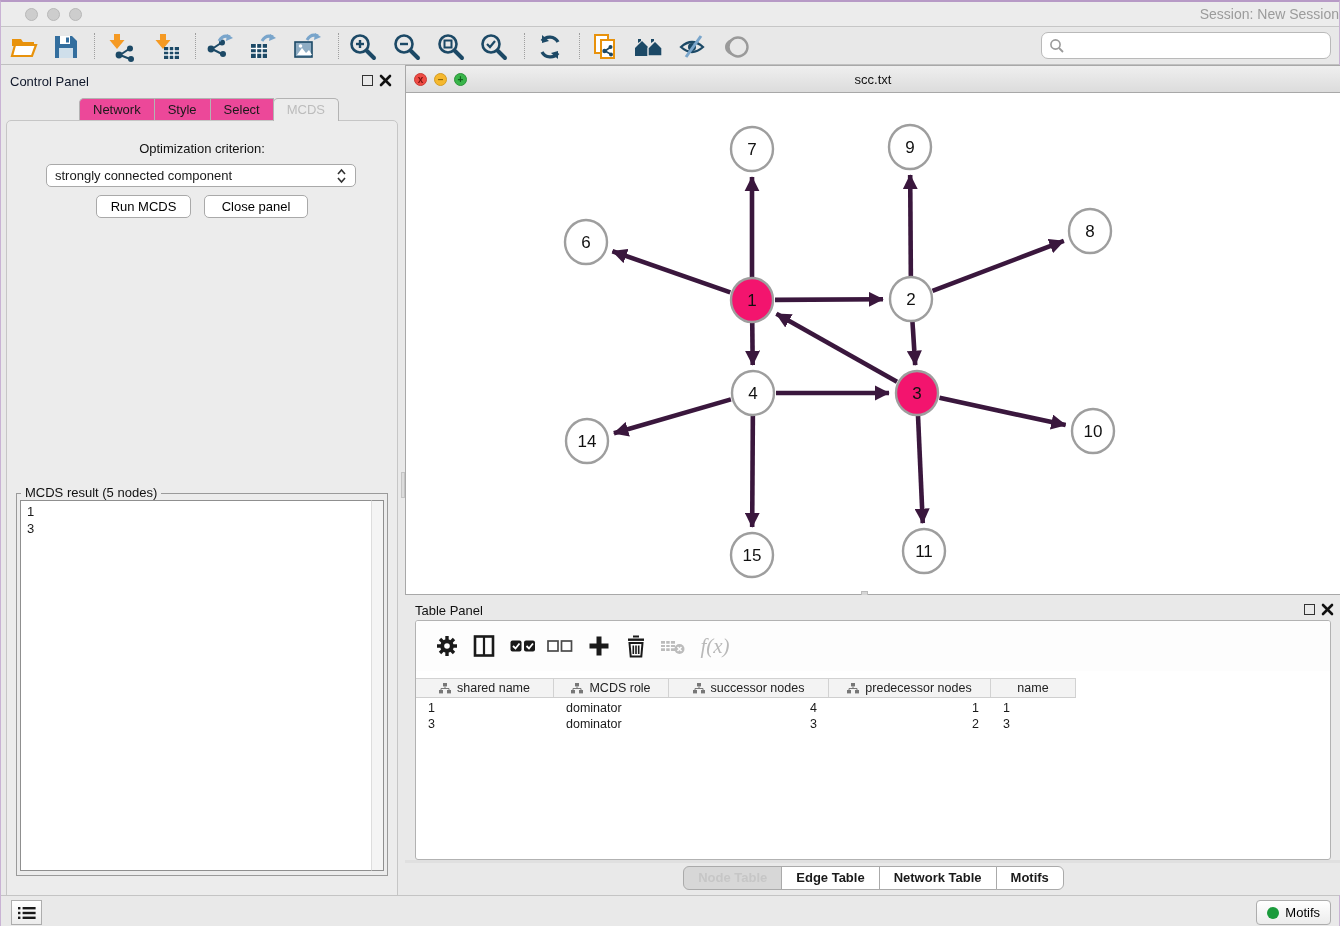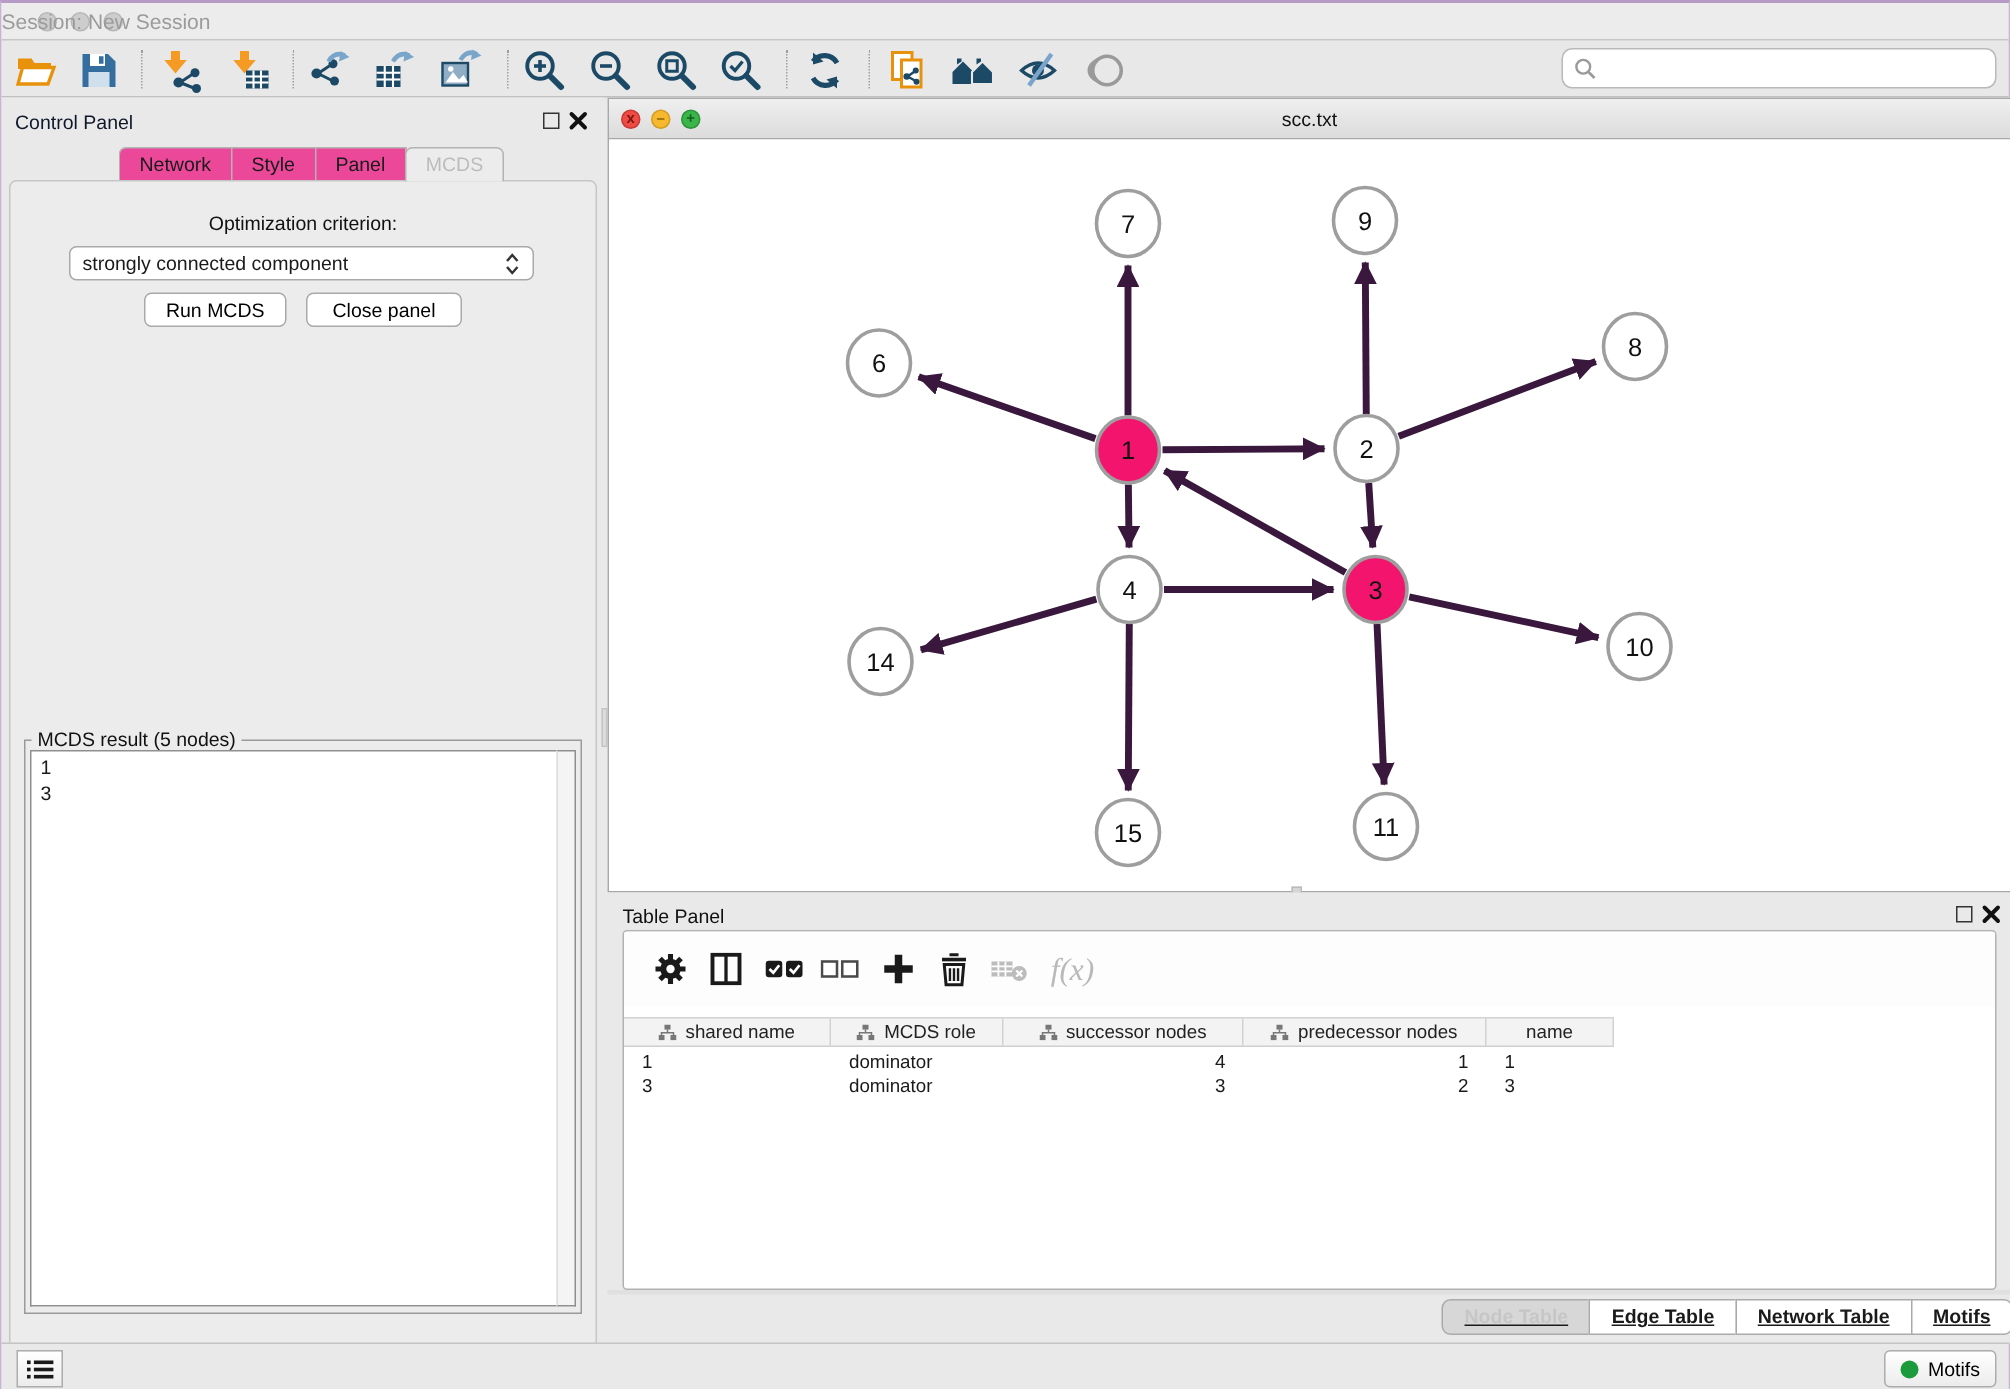--- a/index.html
+++ b/index.html
@@ -3,21 +3,21 @@
 <meta charset="utf-8">
 <style>
 * { margin:0; padding:0; box-sizing:border-box; }
 html,body { width:1340px; height:926px; }
 body { font-family:"Liberation Sans", sans-serif; background:#e9e9e9; overflow:hidden; font-size:13px; color:#1a1a1a; }
 #app { position:absolute; left:0; top:0; width:1340px; height:926px; background:#e9e9e9; border-top:2px solid #b79ac6; border-left:1px solid #c9b3d4; border-right:1px solid #c9b3d4; }
 
 
 #titlebar { position:absolute; left:0; top:0; width:100%; height:25px; background:#ececec; border-bottom:1px solid #c6c6c6; }
 .traffic { position:absolute; top:6px; width:13px; height:13px; border-radius:50%; background:#cdcdcd; border:1px solid #b8b8b8; }
-#win-title { position:absolute; left:0; right:0; top:4px; text-align:left; color:#9b9b9b; font-size:14px; }
+#win-title { position:absolute; left:0; right:0; top:4px; text-align:right; color:#9b9b9b; font-size:14px; }
 
 
 #toolbar { position:absolute; left:0; top:26px; width:100%; height:37px; background:#e8e8e8; border-bottom:1px solid #c0c0c0; }
 .tb-btn { position:absolute; top:2px; width:38px; height:33px; background:transparent; border:none; display:flex; align-items:center; justify-content:center; cursor:default; }
 .tb-sep { position:absolute; top:5px; height:26px; width:0; border-left:1px dotted #9f9f9f; }
 #search-box { position:absolute; left:1040px; top:4px; width:290px; height:27px; background:#fff; border:1px solid #b9b9b9; border-radius:7px; display:flex; align-items:center; padding-left:7px; }
 #search-box input { border:none; outline:none; flex:1; font-size:13px; background:transparent; font-family:"Liberation Sans",sans-serif; }
 
 
 #control-panel { position:absolute; left:0; top:63px; width:402px; height:830px; background:#e9e9e9; }
@@ -54,21 +54,21 @@
 #tp-title { position:absolute; left:10px; top:8px; font-size:13px; color:#111; }
 #tp-inner { position:absolute; left:10px; top:25px; width:916px; height:240px; background:#fff; border:1px solid #b2b2b2; border-radius:3px; overflow:hidden; }
 #tp-toolbar { position:absolute; left:0; top:0; width:100%; height:50px; background:#fdfdfd; }
 .tp-icon { position:absolute; top:10px; width:30px; height:30px; display:flex; align-items:center; justify-content:center; background:transparent; border:none; }
 #tp-fx { font-family:"Liberation Serif",serif; font-style:italic; font-size:21px; color:#b9b9b9; }
 #tbl-header { position:absolute; left:0; top:57px; height:20px; display:flex; background:#f3f3f3; border-top:1px solid #d2d2d2; border-bottom:1px solid #cfcfcf; }
 .th-cell { display:flex; align-items:center; justify-content:center; gap:6px; border-right:1px solid #d2d2d2; font-size:12.5px; color:#222; }
 .tbl-row { position:absolute; left:0; height:16px; display:flex; font-size:12.5px; }
 .td-cell { padding:0 12px; display:flex; align-items:center; }
 .td-cell.right { justify-content:flex-end; }
-#tp-tabs { position:absolute; left:0; right:0; top:271px; display:flex; justify-content:flex-end;text-decoration:underline; }
+#tp-tabs { position:absolute; left:0; right:0; top:271px; display:flex; justify-content:center; }
 .tp-tab { border:1px solid #aaa; background:#fff; padding:3px 14px 4px 14px; font-size:13px; font-weight:bold; margin-right:-1px; }
 .tp-tab:first-child { border-top-left-radius:6px; border-bottom-left-radius:6px; }
 .tp-tab:last-child { border-top-right-radius:6px; border-bottom-right-radius:6px; }
 .tp-tab.active { background:#d7d7d7; color:#c6c6c6; }
 #tp-strip { position:absolute; left:0; top:265px; width:100%; height:3px; background:#e0e0e0; }
 
 
 #statusbar { position:absolute; left:0; top:893px; width:100%; height:33px; background:#e9e9e9; border-top:1px solid #c4c4c4; }
 #list-btn { position:absolute; left:10px; top:4px; width:31px; height:25px; background:linear-gradient(#fff,#ececec); border:1px solid #adadad; display:flex; align-items:center; justify-content:center; }
 #memory-btn { position:absolute; right:8px; top:4px; height:25px; background:linear-gradient(#fff,#ececec); border:1px solid #adadad; border-radius:4px; display:flex; align-items:center; gap:6px; padding:0 10px; font-size:13px; font-family:"Liberation Sans",sans-serif; }
@@ -253,21 +253,21 @@
       <span id="cp-title">Control Panel</span>
       <span class="panel-float" style="left:361px"></span>
       <svg class="panel-close" style="left:378px" viewBox="0 0 13 13">
           <line x1="2" y1="2" x2="11" y2="11" stroke="#111" stroke-width="2.6" stroke-linecap="round"></line>
           <line x1="11" y1="2" x2="2" y2="11" stroke="#111" stroke-width="2.6" stroke-linecap="round"></line>
         </svg>
     </div>
     <div id="cp-tabs">
         <div class="cp-tab">Network</div>
         <div class="cp-tab">Style</div>
-        <div class="cp-tab">Panel</div>
+        <div class="cp-tab">Select</div>
         <div class="cp-tab active">MCDS</div>
       </div>
     <div id="cp-content">
       <div id="opt-label">Optimization criterion:</div>
       <div id="opt-select">
         <span>strongly connected component</span>
         <svg class="spin" width="11" height="18" viewBox="0 0 11 18">
             <path d="M2 7 l3.5-4 3.5 4" fill="none" stroke="#333" stroke-width="1.6"></path>
             <path d="M2 11 l3.5 4 3.5-4" fill="none" stroke="#333" stroke-width="1.6"></path>
           </svg>

